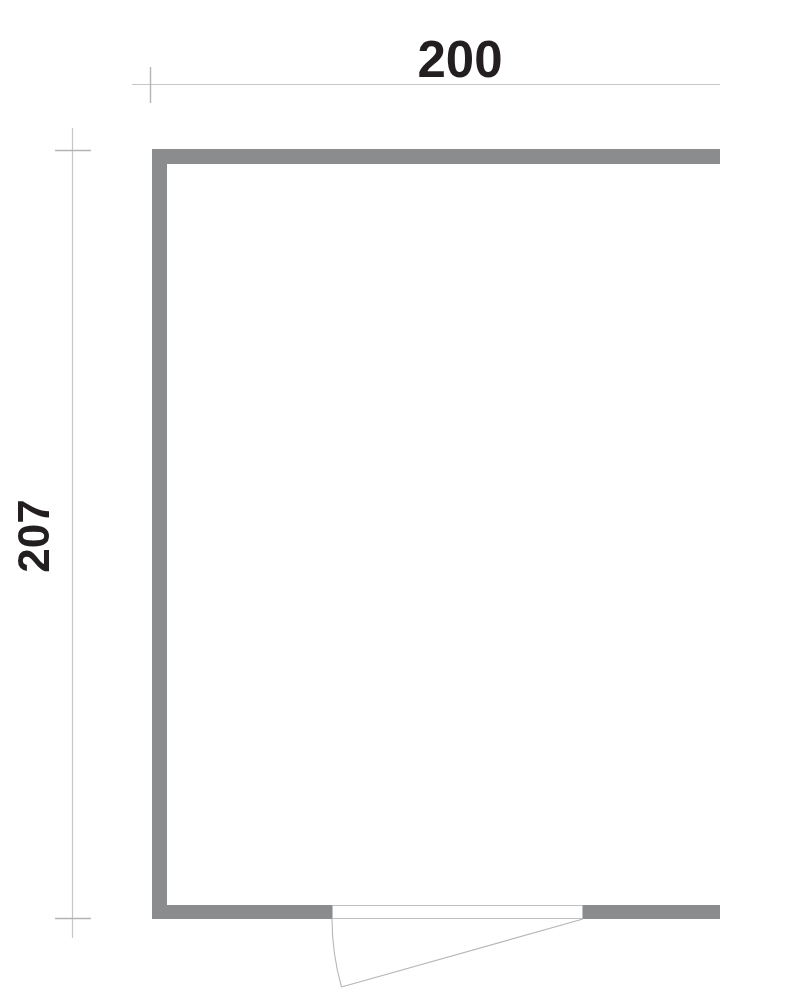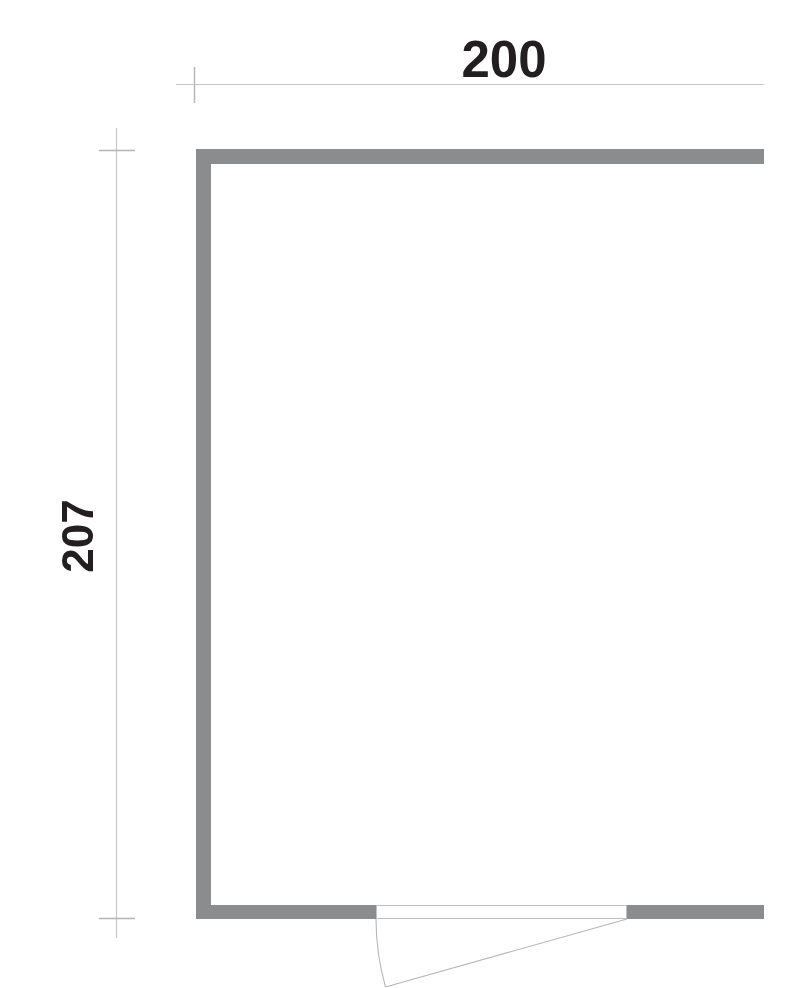--- a/index.html
+++ b/index.html
@@ -6,21 +6,20 @@
     margin: 0;
     padding: 0;
     background: #ffffff;
   }
   .canvas {
     position: relative;
     width: 720px;
     height: 988px;
     background: #ffffff;
     overflow: hidden;
-    padding-left: 44px;
   }
   svg {
     display: block;
   }
   .dim-label {
     font-family: "Liberation Sans", sans-serif;
     font-weight: bold;
   }
   .dim-label-width  { font-size: 51px; }
   .dim-label-height { font-size: 44px; }

